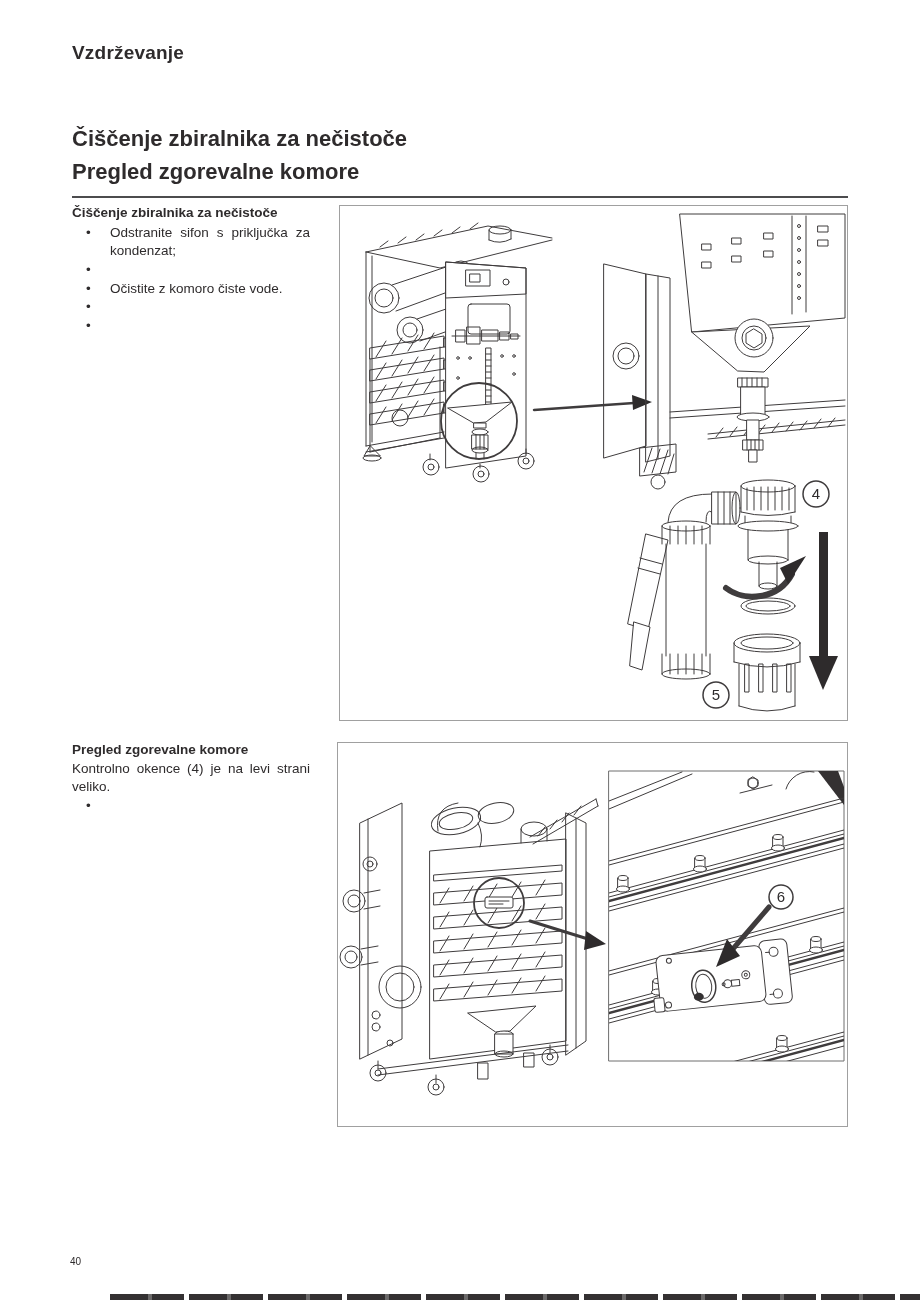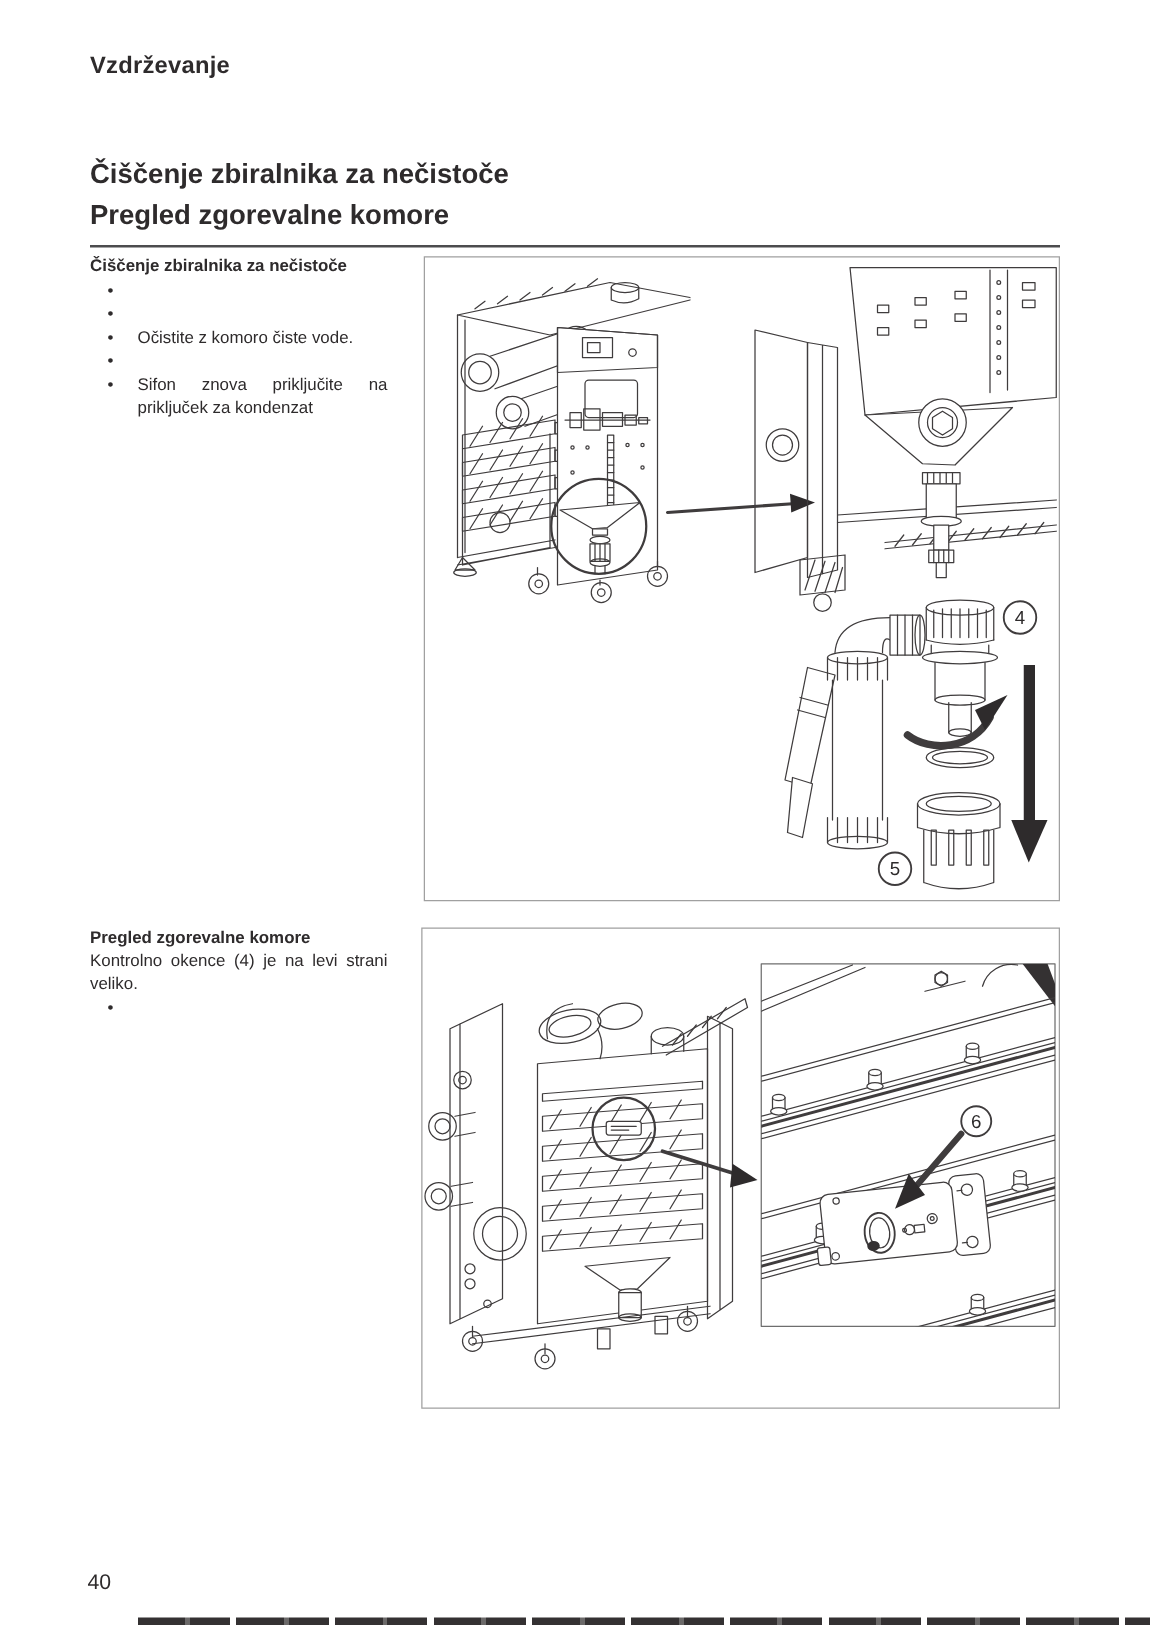--- a/index.html
+++ b/index.html
@@ -16,21 +16,21 @@
   .bullet-row{display:flex;margin-left:14px;}
   .bullet-dot{width:24px;flex:0 0 24px;}
   .bullet-text{width:200px;flex:0 0 200px;}
   #section-cleaning{left:72px;top:204px;}
   #section-cleaning .bullets{margin-top:1px;}
   #section-inspection{left:72px;top:741px;}
   .figure-box{border:1px solid #a0a0a0;background:#fff;box-sizing:border-box;overflow:hidden;}
   #figure-siphon{left:339px;top:205px;width:509px;height:516px;}
   #figure-window{left:337px;top:742px;width:511px;height:385px;}
   .figure-box svg{display:block;width:100%;height:100%;}
-  #page-number{left:70px;top:1256px;font-size:17px;}
+  #page-number{left:70px;top:1256px;font-size:10px;}
   #bottom-scan-bar{left:110px;top:1294px;width:810px;height:6px;
     background:
       repeating-linear-gradient(90deg,#343132 0 38px,#6b6969 38px 42px,#343132 42px 74px,rgba(255,255,255,0) 74px 79px);}
   svg text{font-family:"Liberation Sans", sans-serif;font-size:15px;fill:#2e2b2c;text-anchor:middle;}
 </style>
 </head>
 <body>
 
 <div id="page">
 
@@ -41,39 +41,39 @@
     <div>Pregled zgorevalne komore</div>
   </div>
 
   <div class="abs" id="title-rule"></div>
 
   <div class="abs text-col" id="section-cleaning">
     <div class="sec-heading">Čiščenje zbiralnika za nečistoče</div>
     <div class="bullets">
         <div class="bullet-row">
           <span class="bullet-dot">•</span>
+          <div class="bullet-text">
+            <div class="tline jl">Odstranite sifon s priključka za</div>
+            <div class="tline">kondenzat;</div>
+          </div>
         </div>
         <div class="bullet-row">
           <span class="bullet-dot">•</span>
         </div>
         <div class="bullet-row">
           <span class="bullet-dot">•</span>
           <div class="bullet-text">
             <div class="tline">Očistite z komoro čiste vode.</div>
           </div>
         </div>
         <div class="bullet-row">
           <span class="bullet-dot">•</span>
         </div>
         <div class="bullet-row">
           <span class="bullet-dot">•</span>
-          <div class="bullet-text">
-            <div class="tline jl">Sifon znova priključite na</div>
-            <div class="tline">priključek za kondenzat</div>
-          </div>
         </div>
       </div>
   </div>
 
   <div class="abs figure-box" id="figure-siphon">
     <svg viewBox="0 0 507 514">
       <g stroke="#3f3c3d" stroke-width="1" fill="none" stroke-linejoin="round" stroke-linecap="round">
 
         <g>
           <path d="M26 46 L148 20 L212 32 M26 46 L100 62 L212 34"></path>

